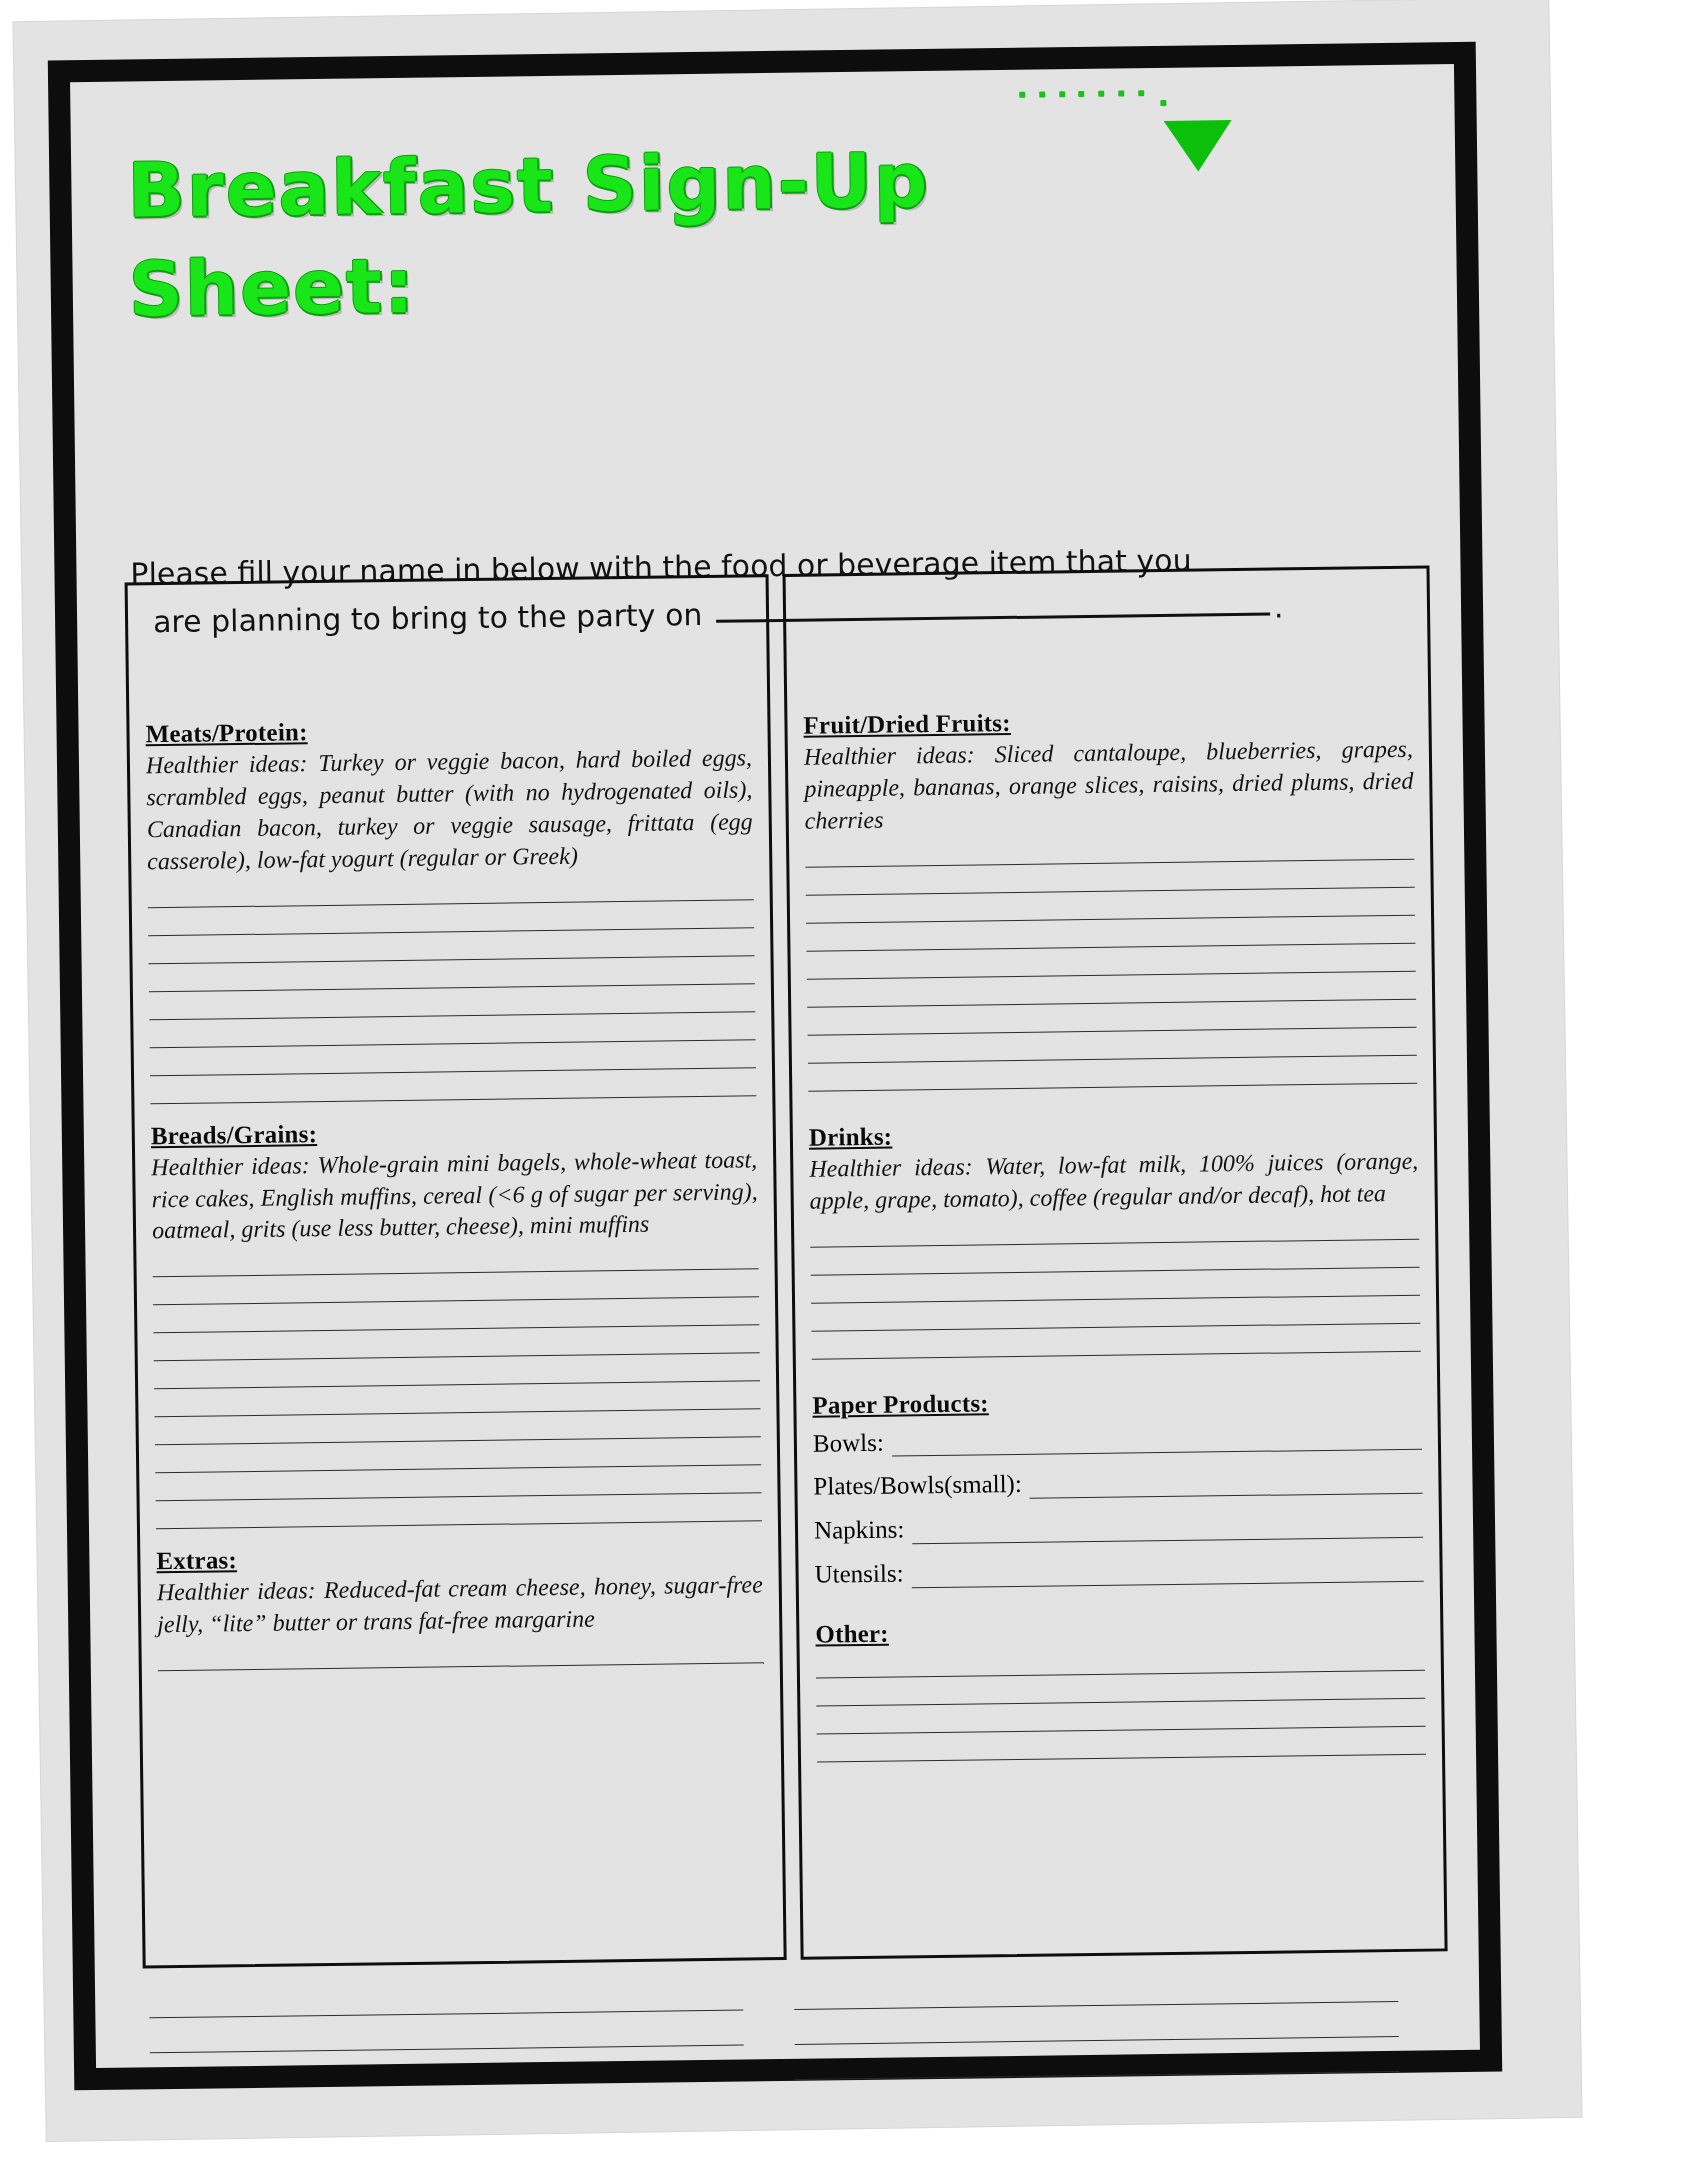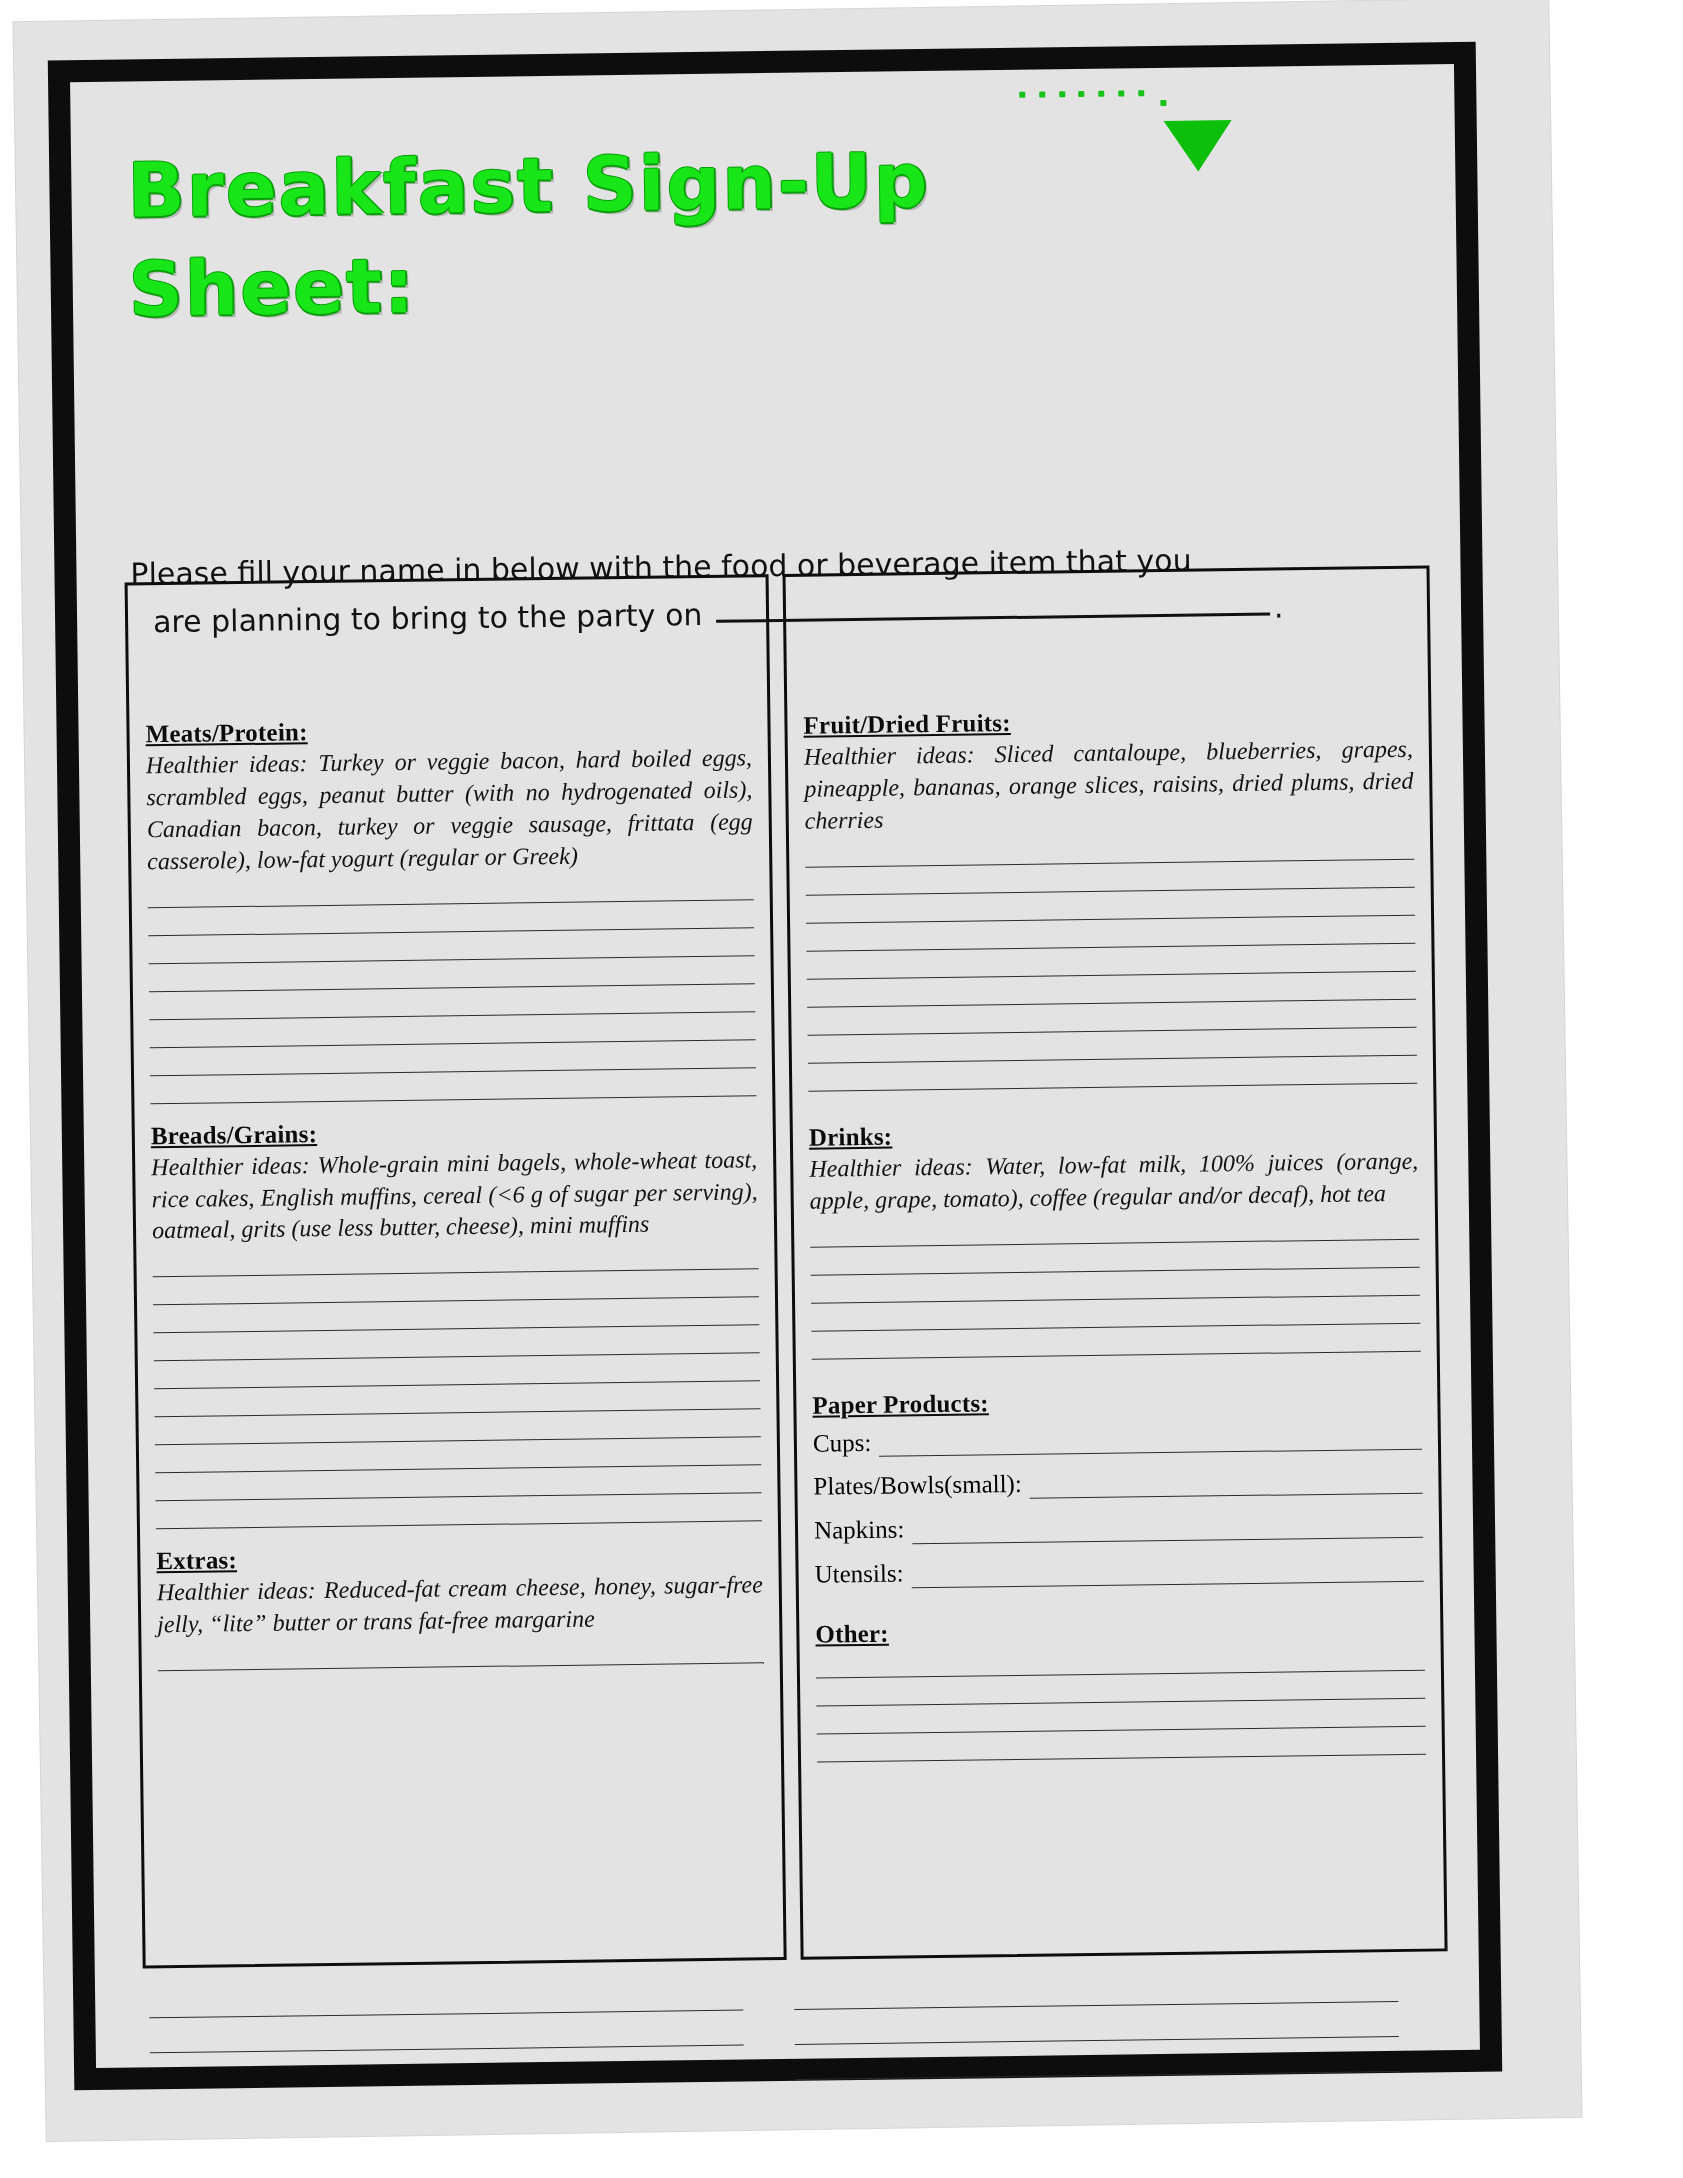--- a/index.html
+++ b/index.html
@@ -321,21 +321,21 @@
               <div class="rule"></div>
             </div>
           </div>
 
           <div class="spacer-md"></div>
 
           <div class="section">
             <div class="sec-head">Paper Products:</div>
             <div class="labeled">
               <div class="row">
-                <span class="lab">Cups:</span>
+                <span class="lab">Bowls:</span>
                 <span class="fill"></span>
               </div>
               <div class="row">
                 <span class="lab">Plates/Bowls(small):</span>
                 <span class="fill"></span>
               </div>
               <div class="row">
                 <span class="lab">Napkins:</span>
                 <span class="fill"></span>
               </div>

